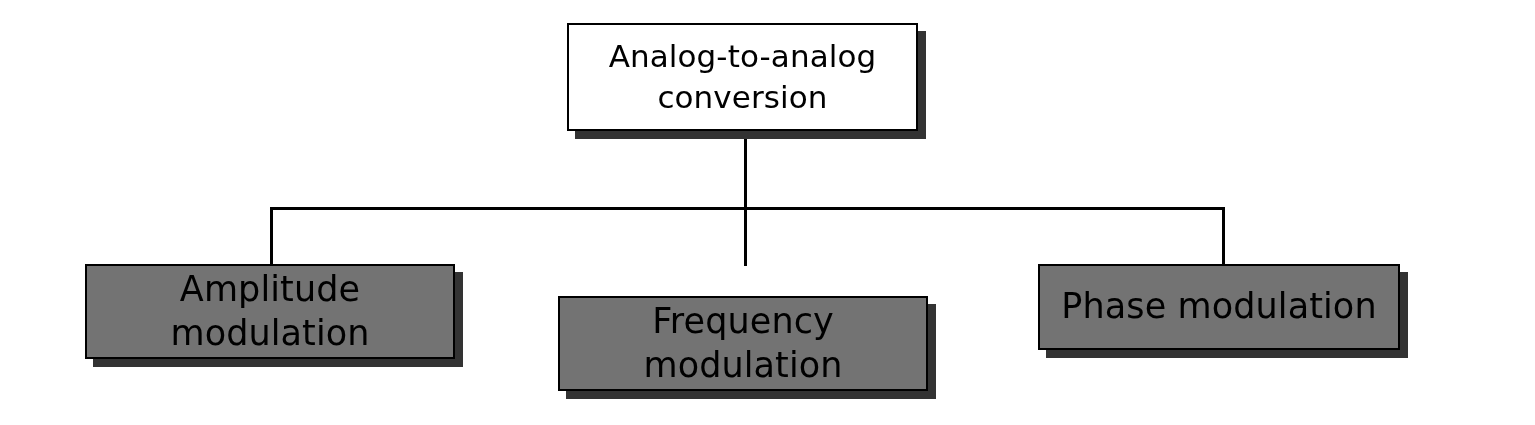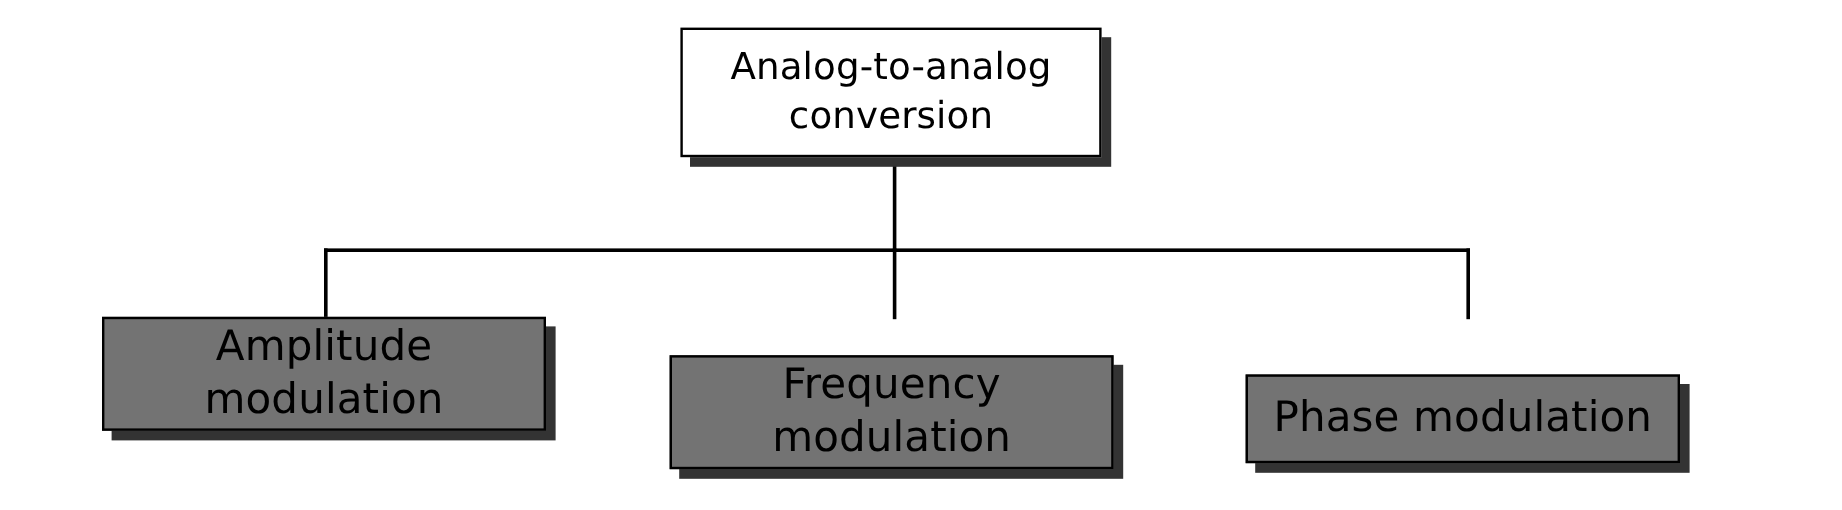--- a/index.html
+++ b/index.html
@@ -76,17 +76,17 @@
   <div class="connector" style="left:1222px; top:207px; width:3px; height:59px;"></div>
 
   <div class="node node-leaf" style="left:85px; top:264px; width:370px; height:95px;">
     <span class="node-label">Amplitude modulation</span>
   </div>
 
   <div class="node node-leaf" style="left:558px; top:264px; width:370px; height:95px;margin-top:32px;">
     <span class="node-label">Frequency modulation</span>
   </div>
 
-  <div class="node node-leaf" style="left:1038px; top:264px; width:362px; height:74px;margin-top:48px;">
+  <div class="node node-leaf" style="left:1038px; top:264px; width:362px; height:86px;">
     <span class="node-label">Phase modulation</span>
   </div>
 
 </div>
 
 </body></html>

